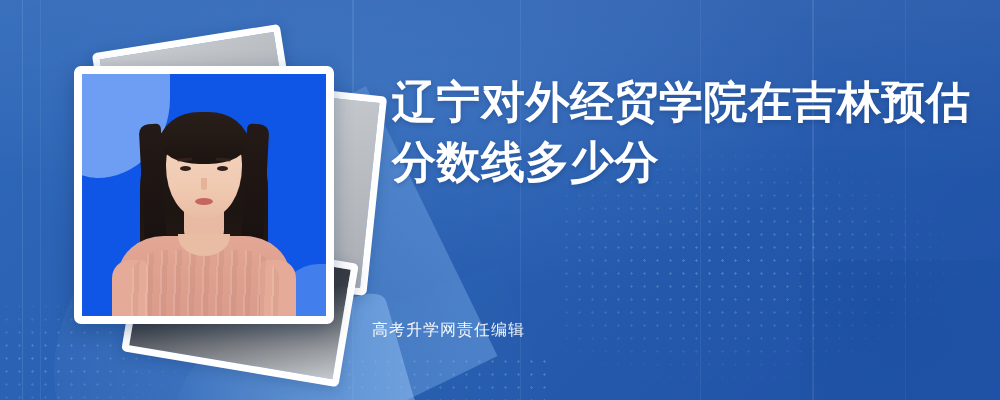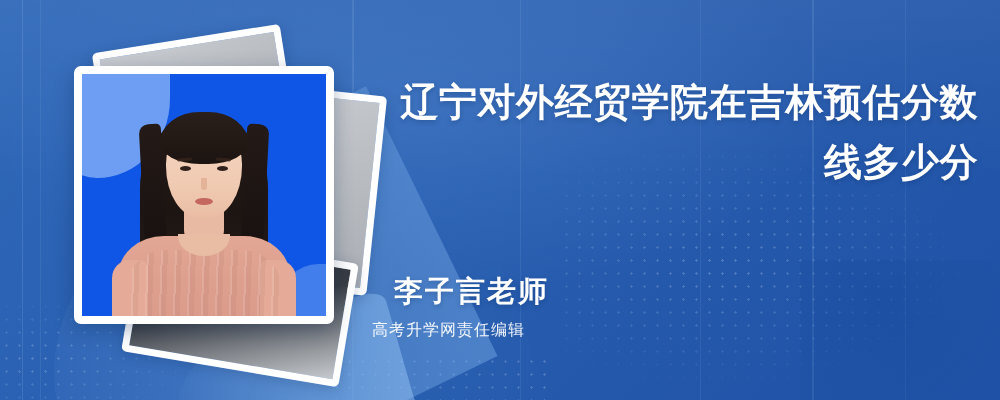--- a/index.html
+++ b/index.html
@@ -271,26 +271,25 @@
   .text-col {
     position:absolute;
     left:388px; top:0;
     width:600px; height:400px;
   }
   .headline {
     position:absolute;
     left:4px; top:72px;
     width:586px;
     color:#ffffff;
-    font-size:38px;
+    font-size:44px;
     font-weight:bold;
     line-height:60px;
     letter-spacing:0.5px;
     text-shadow:0 2px 5px rgba(10,40,90,0.28);
-    text-align:right;
   }
   .author-name {
     position:absolute;
     left:6px; top:272px;
     color:#ffffff;
     font-size:29px;
     font-weight:bold;
     letter-spacing:2px;
     text-shadow:0 2px 5px rgba(10,40,90,0.30);
   }
@@ -348,18 +347,17 @@
         <div class="p-eye r"></div>
         <div class="p-nose"></div>
         <div class="p-mouth"></div>
       </div>
     </div>
   </div>
 
   <div class="text-col">
     <h1 class="headline">辽宁对外经贸学院在吉林预估分数线多少分</h1>
 
-    <div class="author-name">李子言老师</div>
 
     <div class="author-role">高考升学网责任编辑</div>
   </div>
 
 </div>
 
 </body></html>

